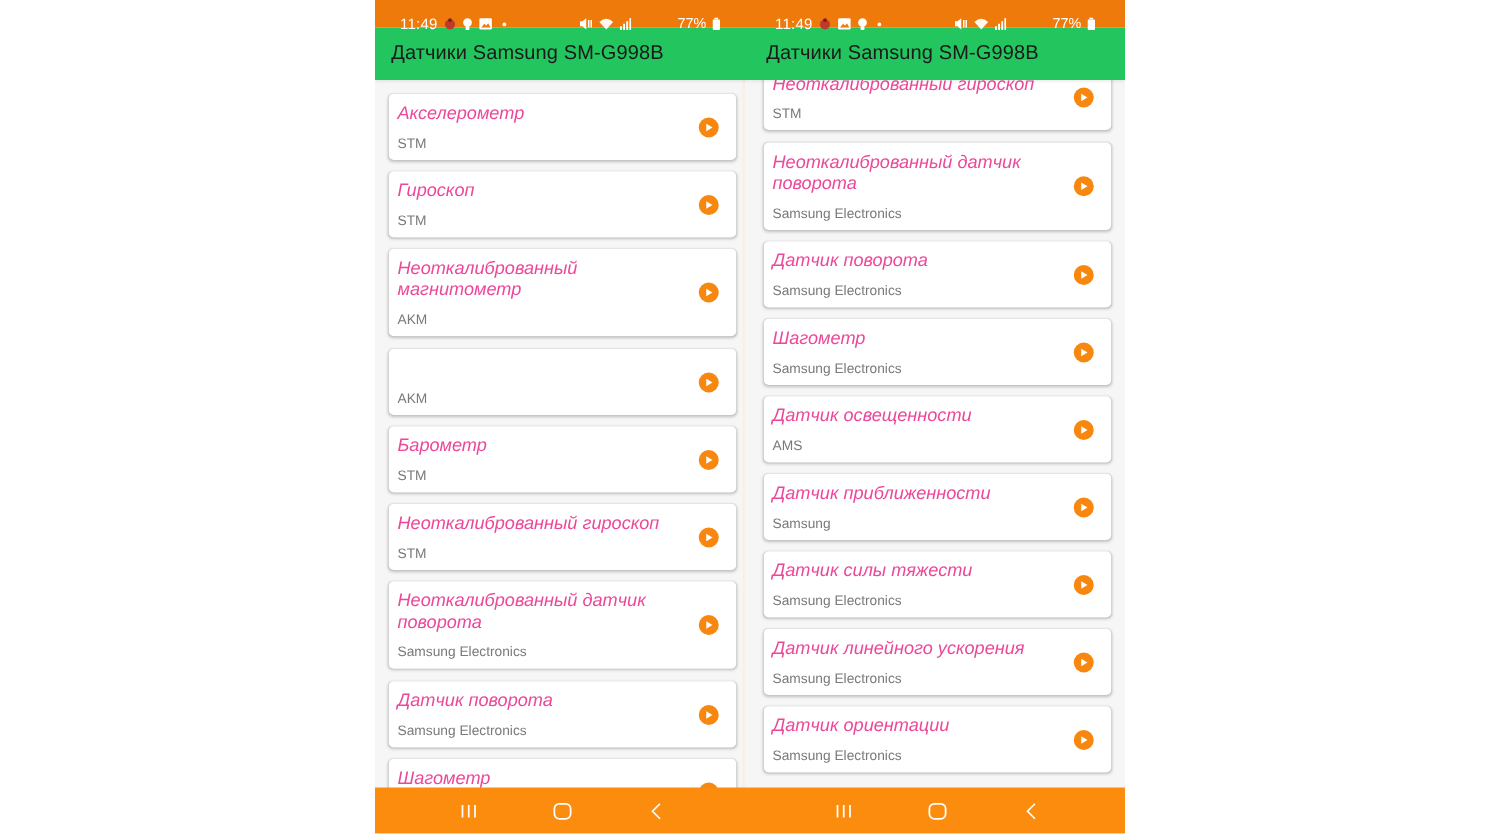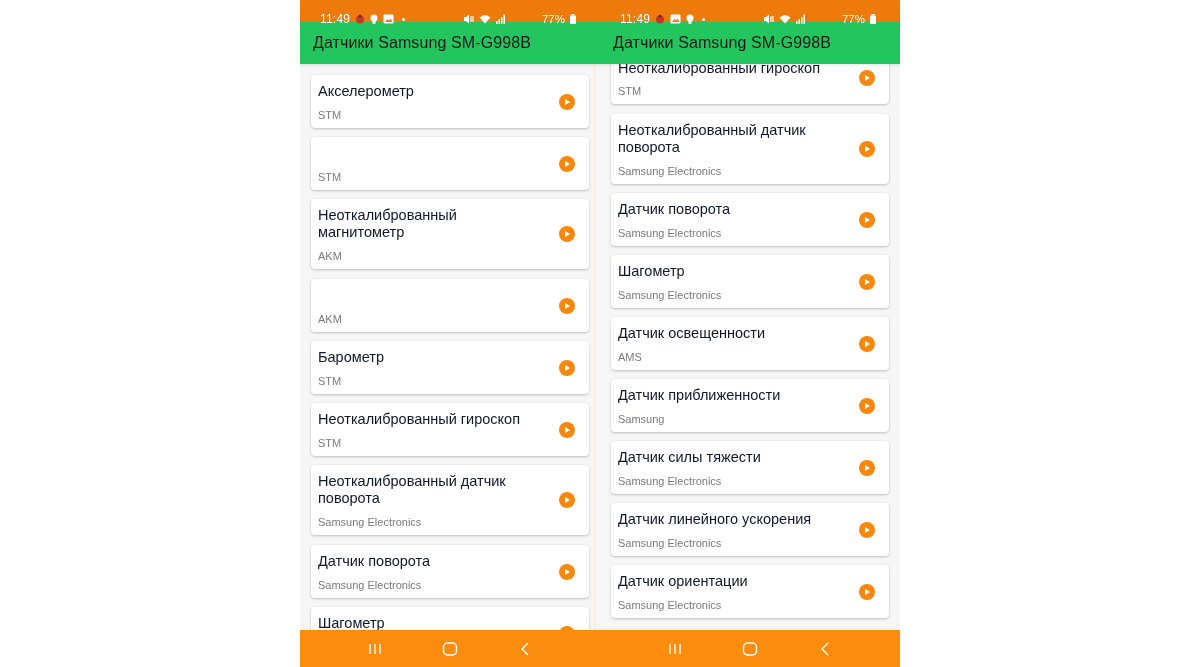--- a/index.html
+++ b/index.html
@@ -40,21 +40,21 @@
 
     .list { position: absolute; left: 0; top: 0; width: 300px; height: 667px; }
     .card {
       position: absolute; left: 11px; width: 278px;
       background: #ffffff; border-radius: 4px;
       box-shadow: 0 1px 2.5px rgba(0,0,0,0.22), 0 0 1px rgba(0,0,0,0.08);
       cursor: pointer;
     }
     .card-title {
       position: absolute; left: 7px; top: 8px; width: 225px;
-      font-size: 14.5px; line-height: 17px; color: #0f172a;
+      font-size: 14.5px; line-height: 17px; color: #ec4899; font-style: italic;
     }
     .card-sub {
       position: absolute; left: 7px; bottom: 7px;
       font-size: 11px; color: #7a7a7a;
     }
     .card-btn {
       position: absolute; right: 14px; top: 50%; margin-top: -8px;
       width: 16px; height: 16px; border-radius: 50%;
       background: #f7870f;
       display: flex; align-items: center; justify-content: center;
@@ -87,20 +87,21 @@
 
     <div class="list">
       <div class="card" style="top:75px;height:53px;">
         <div class="card-title">Акселерометр</div>
         <div class="card-sub">STM</div>
         <div class="card-btn">
             <span class="tri"></span>
           </div>
       </div>
       <div class="card" style="top:137px;height:53px;">
+        <div class="card-title">Гироскоп</div>
         <div class="card-sub">STM</div>
         <div class="card-btn">
             <span class="tri"></span>
           </div>
       </div>
       <div class="card" style="top:199px;height:70px;padding-left:33px;">
         <div class="card-title" style="width:170px;">Неоткалиброванный магнитометр</div>
         <div class="card-sub">AKM</div>
         <div class="card-btn">
             <span class="tri"></span>

